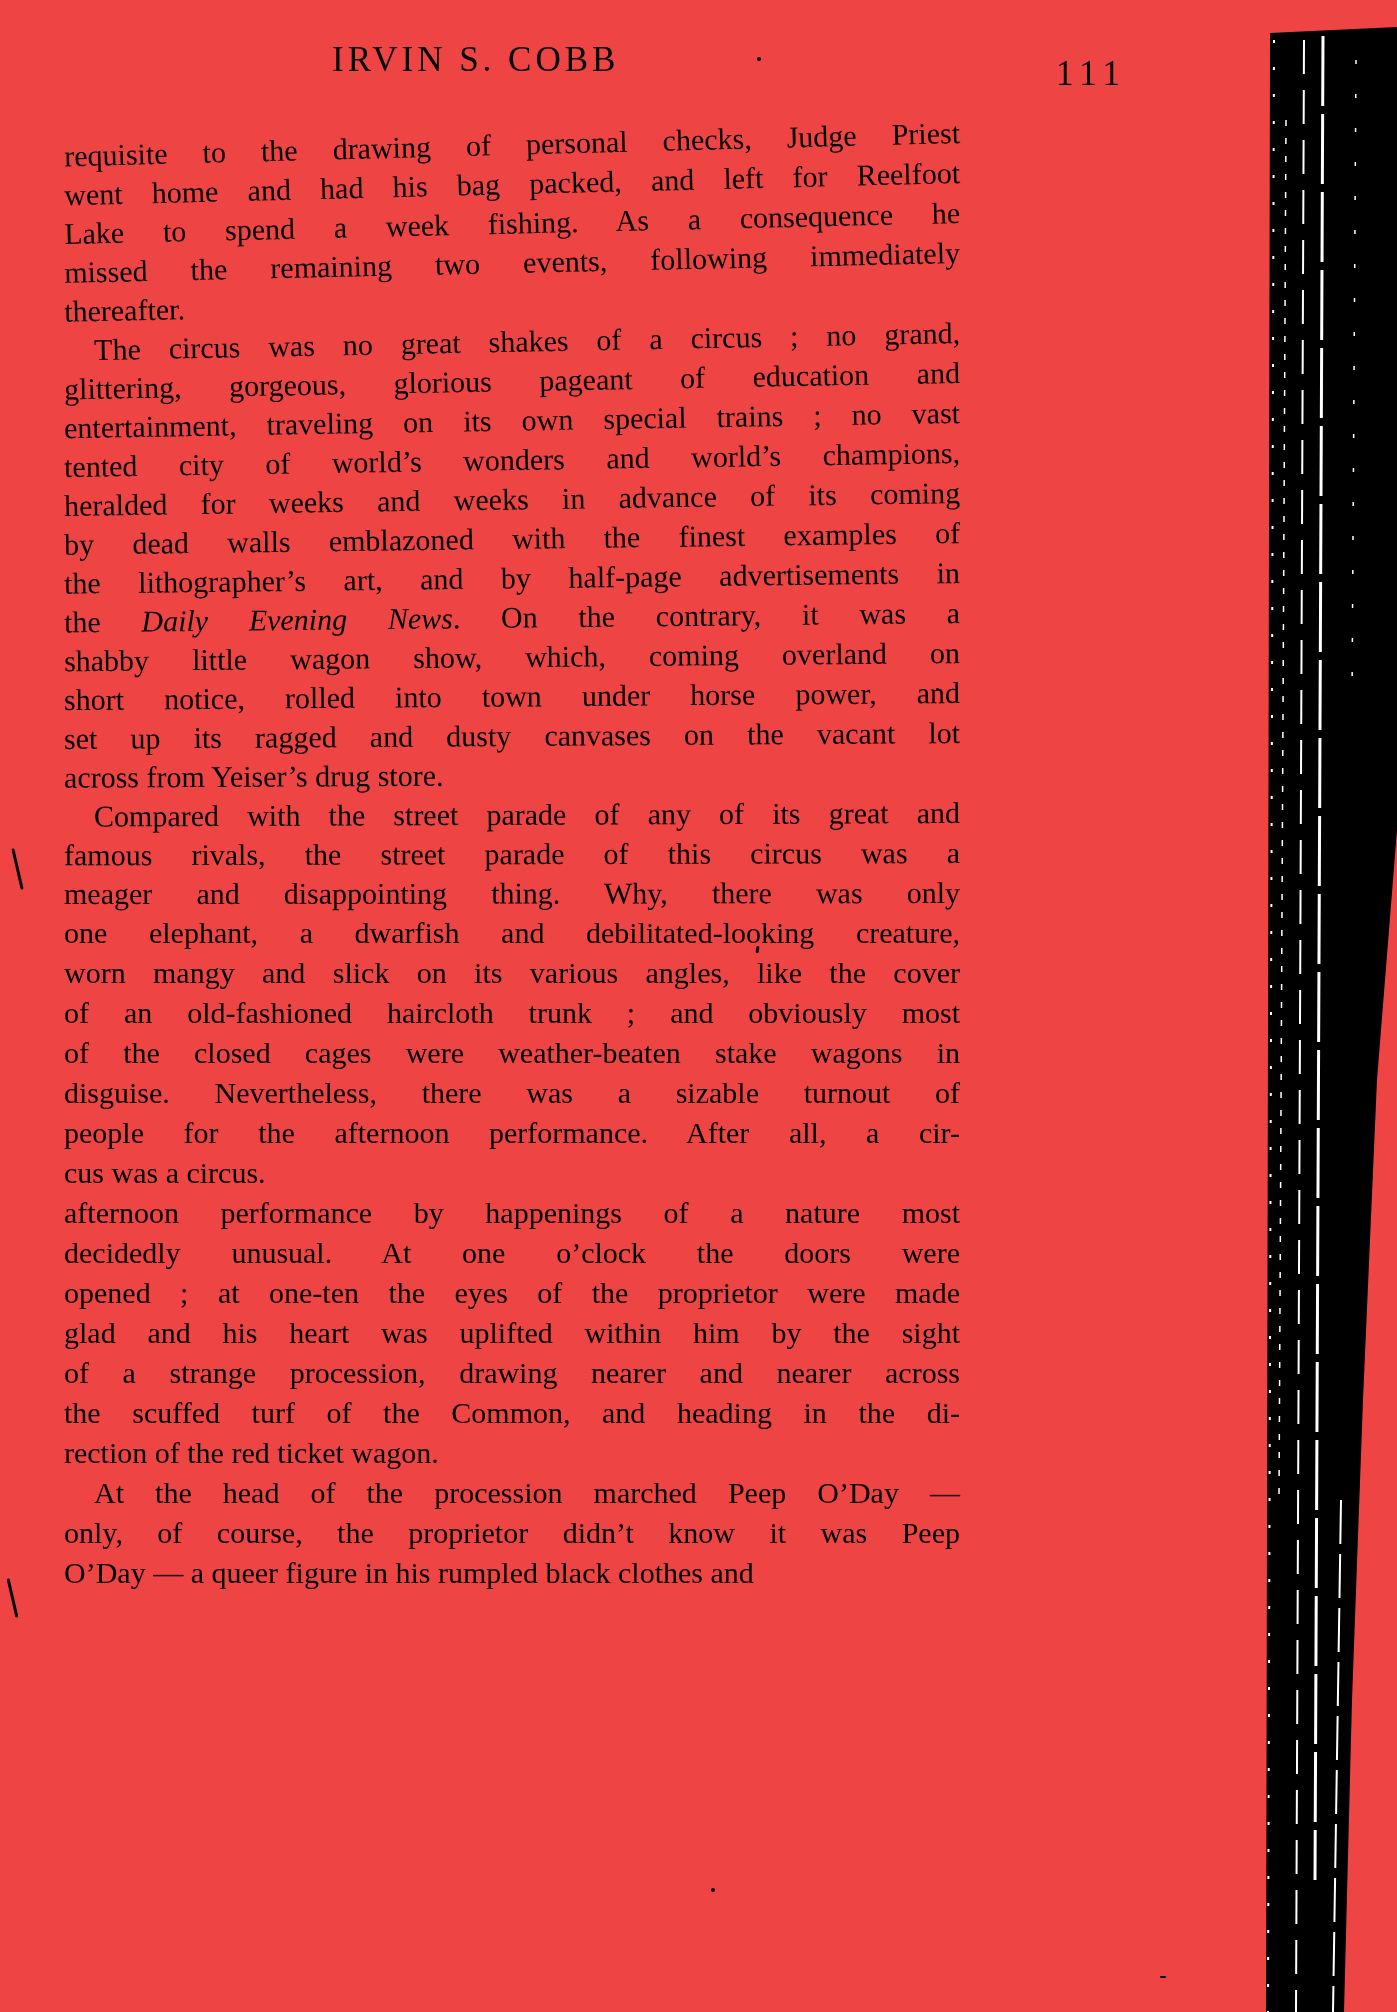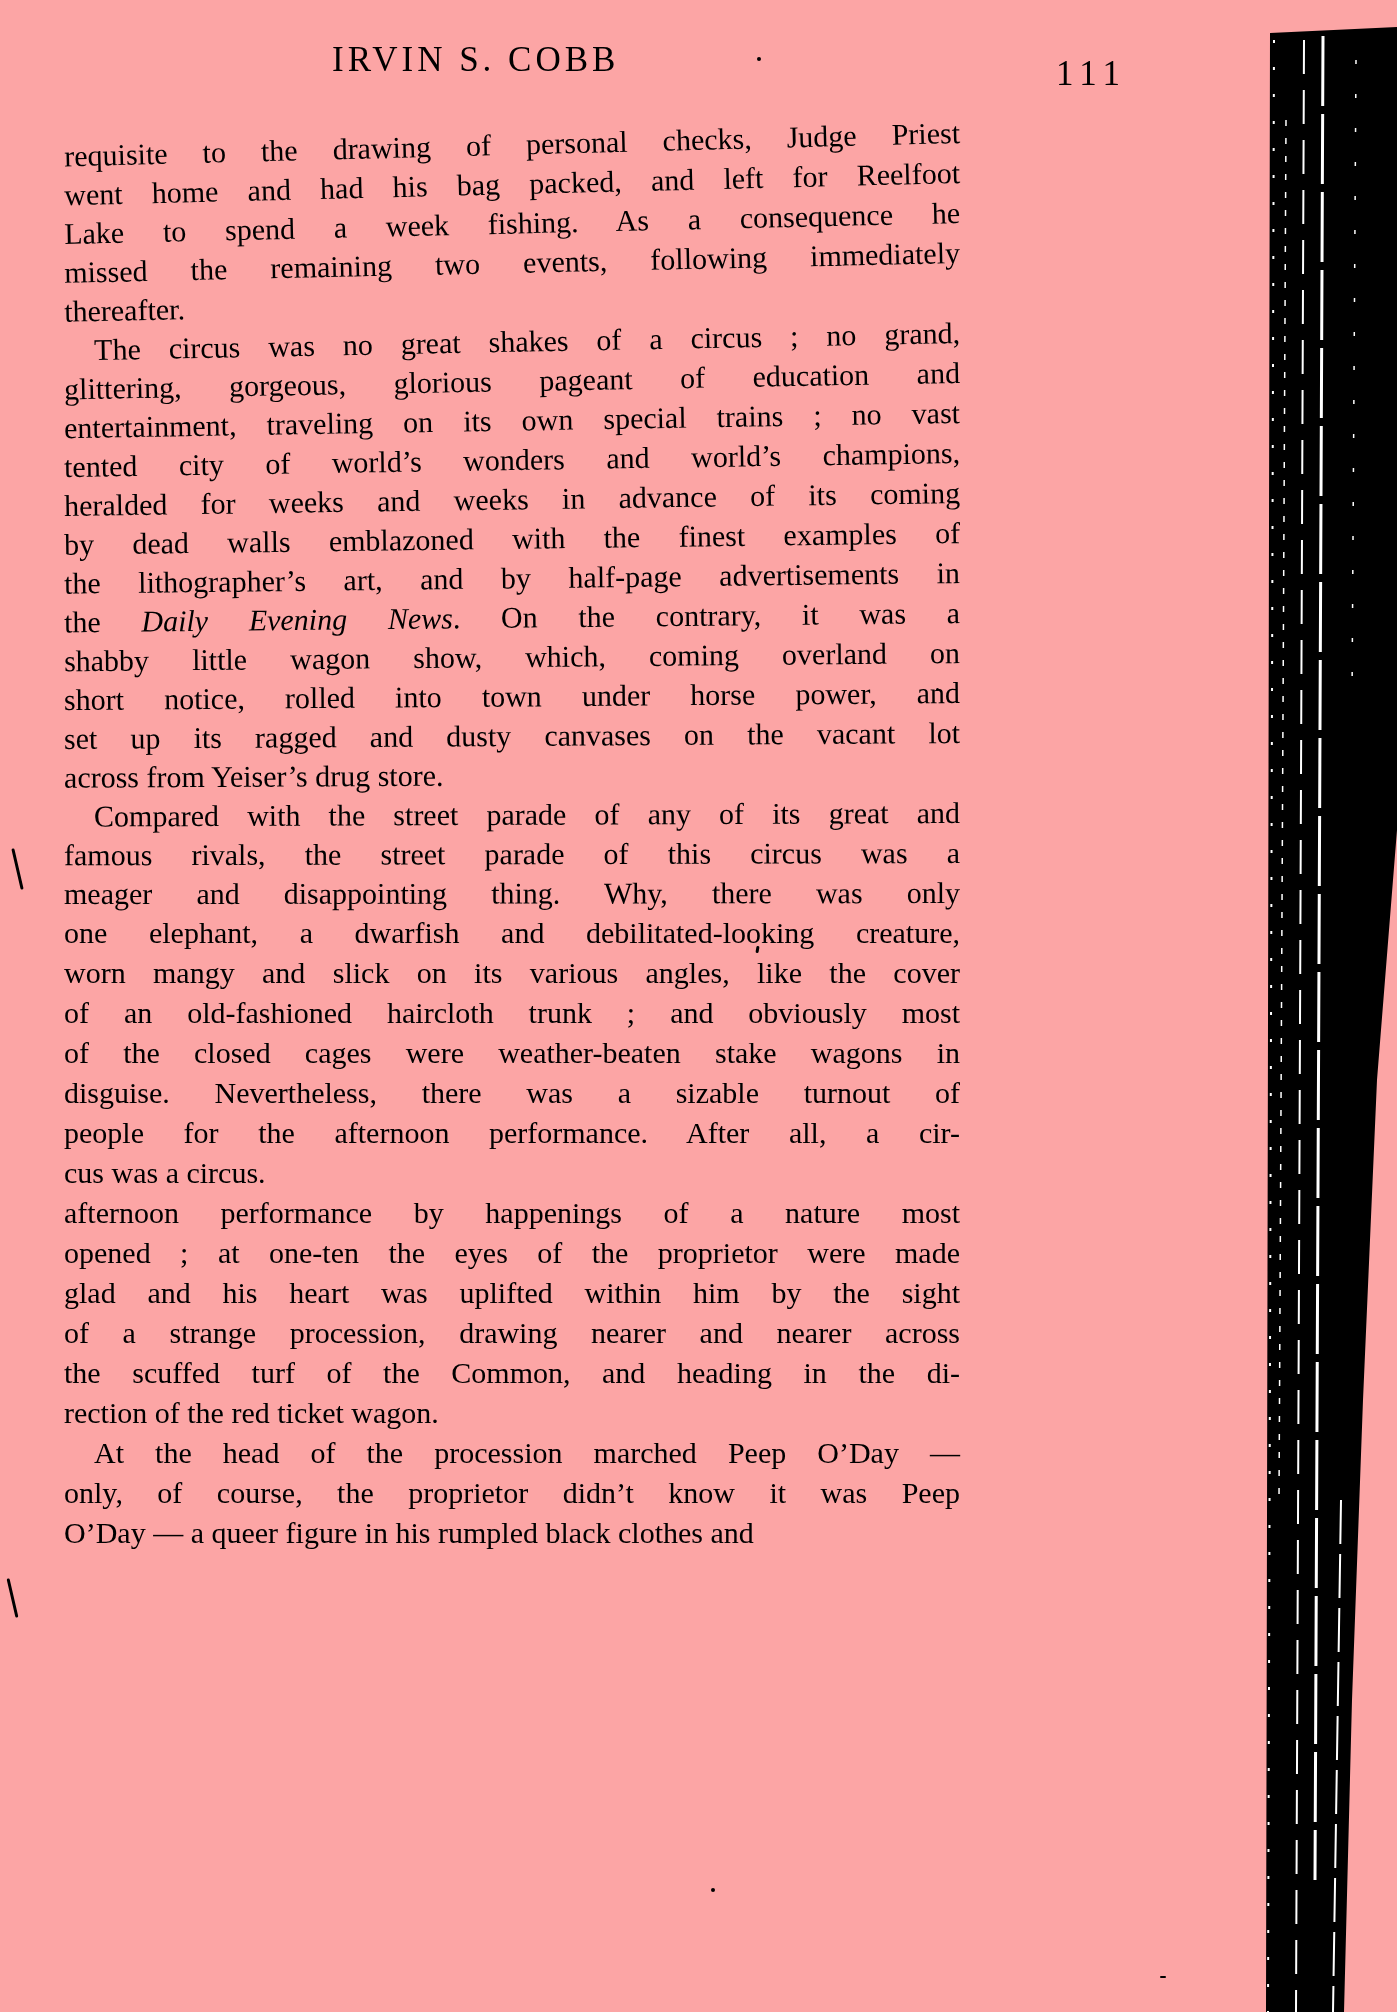--- a/index.html
+++ b/index.html
@@ -1,19 +1,19 @@
 <!DOCTYPE html>
 <html><head>
 <meta charset="utf-8">
 <style>
   html,body{margin:0;padding:0;background:#e8e8e8;}
   #page{
     position:relative;
     width:1397px;height:2012px;
-    background:#fca5a5;
+    background:#ef4444;
     overflow:hidden;
     font-family:"Liberation Serif","DejaVu Serif",serif;
     color:#000;
   }
   
   .running-title{
     position:absolute;left:332px;top:40px;
     font-size:35px;letter-spacing:4px;white-space:nowrap;
   }
   .page-number{
@@ -72,20 +72,21 @@
       <div class="line" style="transform: rotate(-0.15deg);">famous rivals, the street parade of this circus was a</div>
       <div class="line" style="transform: rotate(-0.07deg);">meager and disappointing thing.  Why, there was only</div>
       <div class="line">one elephant, a dwarfish and debilitated-looking creature,</div>
       <div class="line">worn mangy and slick on its various angles, like the cover</div>
       <div class="line">of an old-fashioned haircloth trunk ; and obviously most</div>
       <div class="line">of the closed cages were weather-beaten stake wagons in</div>
       <div class="line">disguise.  Nevertheless, there was a sizable turnout of</div>
       <div class="line">people for the afternoon performance.  After all, a cir-</div>
       <div class="line last">cus was a circus.</div>
       <div class="line">afternoon performance by happenings of a nature most</div>
+      <div class="line">decidedly unusual.  At one o’clock the doors were</div>
       <div class="line">opened ; at one-ten the eyes of the proprietor were made</div>
       <div class="line">glad and his heart was uplifted within him by the sight</div>
       <div class="line">of a strange procession, drawing nearer and nearer across</div>
       <div class="line">the scuffed turf of the Common, and heading in the di-</div>
       <div class="line last">rection of the red ticket wagon.</div>
       <div class="line indent">At the head of the procession marched Peep O’Day —</div>
       <div class="line">only, of course, the proprietor didn’t know it was Peep</div>
       <div class="line last">O’Day — a queer figure in his rumpled black clothes and</div>
     </div>
 

